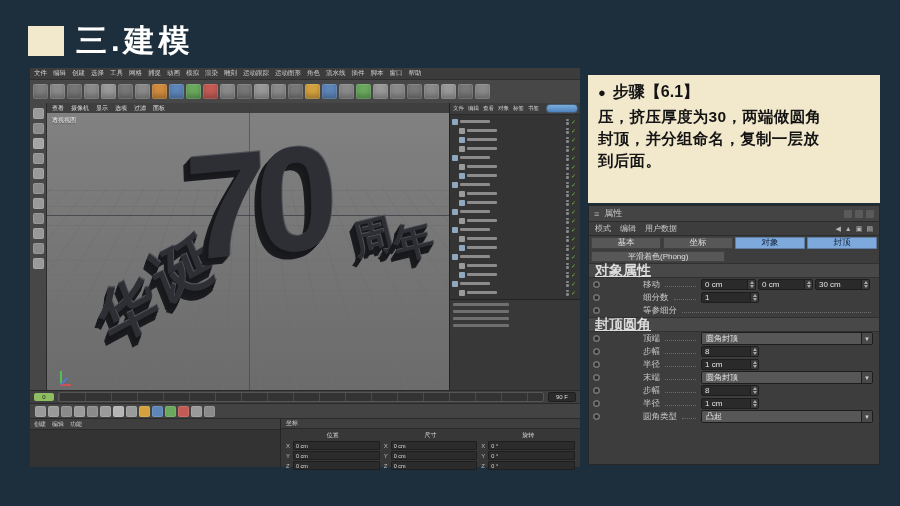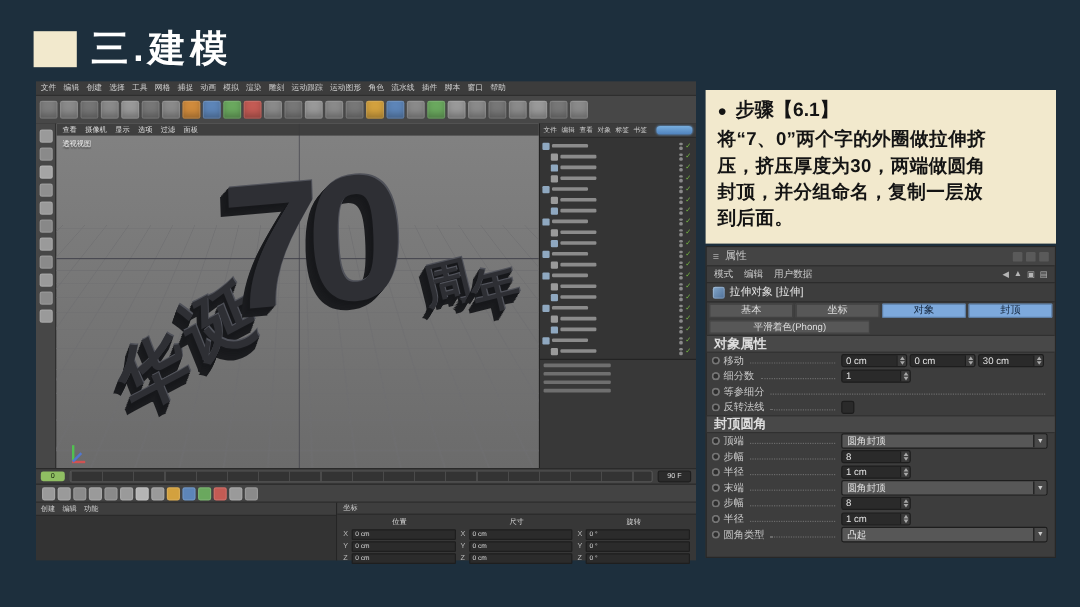--- a/index.html
+++ b/index.html
@@ -99,24 +99,24 @@
   .ti{width:8px;height:8px;background:#5a5a5a;border-radius:1px;}
   .attr-menu{height:13px;border-bottom:1px solid #2c2c2c;display:flex;gap:9px;align-items:center;padding:0 6px;font-size:8px;}
   .attr-menu-icons{margin-left:auto;display:flex;gap:4px;color:#b5b5b5;font-size:7px;}
   .attr-obj{height:15px;border-bottom:1px solid #2c2c2c;display:flex;align-items:center;gap:4px;padding:0 5px;font-size:9px;color:#e2e2e2;}
   .obj-icon{width:10px;height:10px;border-radius:2px;background:linear-gradient(135deg,#86aacd,#4d6e96);box-shadow:inset 0 0 0 1px rgba(255,255,255,.2);}
   .attr-tabs{height:14px;display:flex;gap:2px;padding:1px 2px;box-sizing:border-box;}
   .tab{flex:1;display:flex;align-items:center;justify-content:center;background:#575757;color:#ddd;font-size:8.5px;border-radius:1px;box-shadow:inset 0 0 0 1px rgba(0,0,0,.25);}
   .tab.active{background:#7da9dc;color:#13243a;}
   .attr-phong{height:13px;display:flex;padding:1px 2px;box-sizing:border-box;}
   .phong{flex:0 0 47%;font-size:8px;}
-  .attr-section{height:13px;background:#484848;border-top:1px solid #303030;border-bottom:1px solid #303030;display:flex;align-items:center;padding:0 6px;font-size:11px;font-weight:bold;color:#dcdcdc;}
+  .attr-section{height:13px;background:#484848;border-top:1px solid #303030;border-bottom:1px solid #303030;display:flex;align-items:center;padding:0 6px;font-size:14px;font-weight:bold;color:#dcdcdc;text-decoration:underline;}
   .attr-row{height:13px;display:flex;align-items:center;gap:3px;padding:0 6px 0 4px;font-size:8.5px;}
   .knob{width:7px;height:7px;border-radius:50%;background:#2d2d2d;box-shadow:inset 0 0 0 1.5px #757575;flex:0 0 auto;}
-  .attr-label{white-space:nowrap;color:#c9c9c9;}
+  .attr-label{white-space:nowrap;color:#c9c9c9;margin-left:40px;}
   .leader{flex:1;border-bottom:1px dotted #6b6b6b;transform:translateY(2px);margin:0 2px;}
   .ctrl{width:172px;flex:0 0 auto;display:flex;gap:2px;align-items:center;}
   .nf{display:flex;align-items:center;background:#2a2a2a;border:1px solid #1d1d1d;height:11px;border-radius:2px;width:58px;box-sizing:border-box;overflow:hidden;}
   .nf.sm{width:55px;}
   .nf-v{flex:1;padding:0 3px;font-size:8px;color:#e5e5e5;white-space:nowrap;}
   .nf-sp{width:7px;height:100%;border-left:1px solid #1d1d1d;background:#3a3a3a;display:flex;flex-direction:column;align-items:center;justify-content:center;gap:1px;}
   .nf-sp i{display:block;width:0;height:0;border-left:2.5px solid transparent;border-right:2.5px solid transparent;}
   .nf-sp .up{border-bottom:3px solid #a8a8a8;}
   .nf-sp .dn{border-top:3px solid #a8a8a8;}
   .sel{flex:1;height:11px;background:#575757;border:1px solid #1d1d1d;border-radius:2px;display:flex;align-items:center;color:#e5e5e5;font-size:8px;overflow:hidden;}
@@ -541,21 +541,20 @@
       </div>
     </div>
   </div>
 
   <div class="note">
     <div class="note-h">
       <span class="note-bullet">●</span>
       <span>步骤【6.1】</span>
     </div>
     <div id="note-body">
-        <div class="note-line">将“7、0”两个字的外圈做拉伸挤</div>
         <div class="note-line">压，挤压厚度为30，两端做圆角</div>
         <div class="note-line">封顶，并分组命名，复制一层放</div>
         <div class="note-line">到后面。</div>
       </div>
   </div>
 
   <div class="attr">
     <div class="attr-title">
       <span class="burger">≡</span>
       <span>属性</span>
@@ -571,24 +570,20 @@
           <span>编辑</span>
           <span>用户数据</span>
         </span>
       <span class="attr-menu-icons">
         <span>◀</span>
         <span>▲</span>
         <span>▣</span>
         <span>▤</span>
       </span>
     </div>
-    <div class="attr-obj">
-      <span class="obj-icon"></span>
-      <span>拉伸对象 [拉伸]</span>
-    </div>
     <div class="attr-tabs">
         <span class="tab">基本</span>
         <span class="tab">坐标</span>
         <span class="tab active">对象</span>
         <span class="tab active">封顶</span>
       </div>
     <div class="attr-phong">
       <span class="tab phong">平滑着色(Phong)</span>
     </div>
     <div class="attr-section">对象属性</div>
@@ -633,28 +628,20 @@
                 <i class="dn"></i>
               </span>
             </span>
           </span>
        </div>
         <div class="attr-row">
          <span class="knob"></span>
          <span class="attr-label">等参细分</span>
          <span class="leader"></span>
        </div>
-        <div class="attr-row">
-         <span class="knob"></span>
-         <span class="attr-label">反转法线</span>
-         <span class="leader"></span>
-         <span class="ctrl">
-            <span class="cb"></span>
-          </span>
-       </div>
       </div>
     <div class="attr-section">封顶圆角</div>
     <div id="rows-caps">
         <div class="attr-row">
          <span class="knob"></span>
          <span class="attr-label">顶端</span>
          <span class="leader"></span>
          <span class="ctrl">
             <span class="sel">
          <span class="sel-v">圆角封顶</span>

